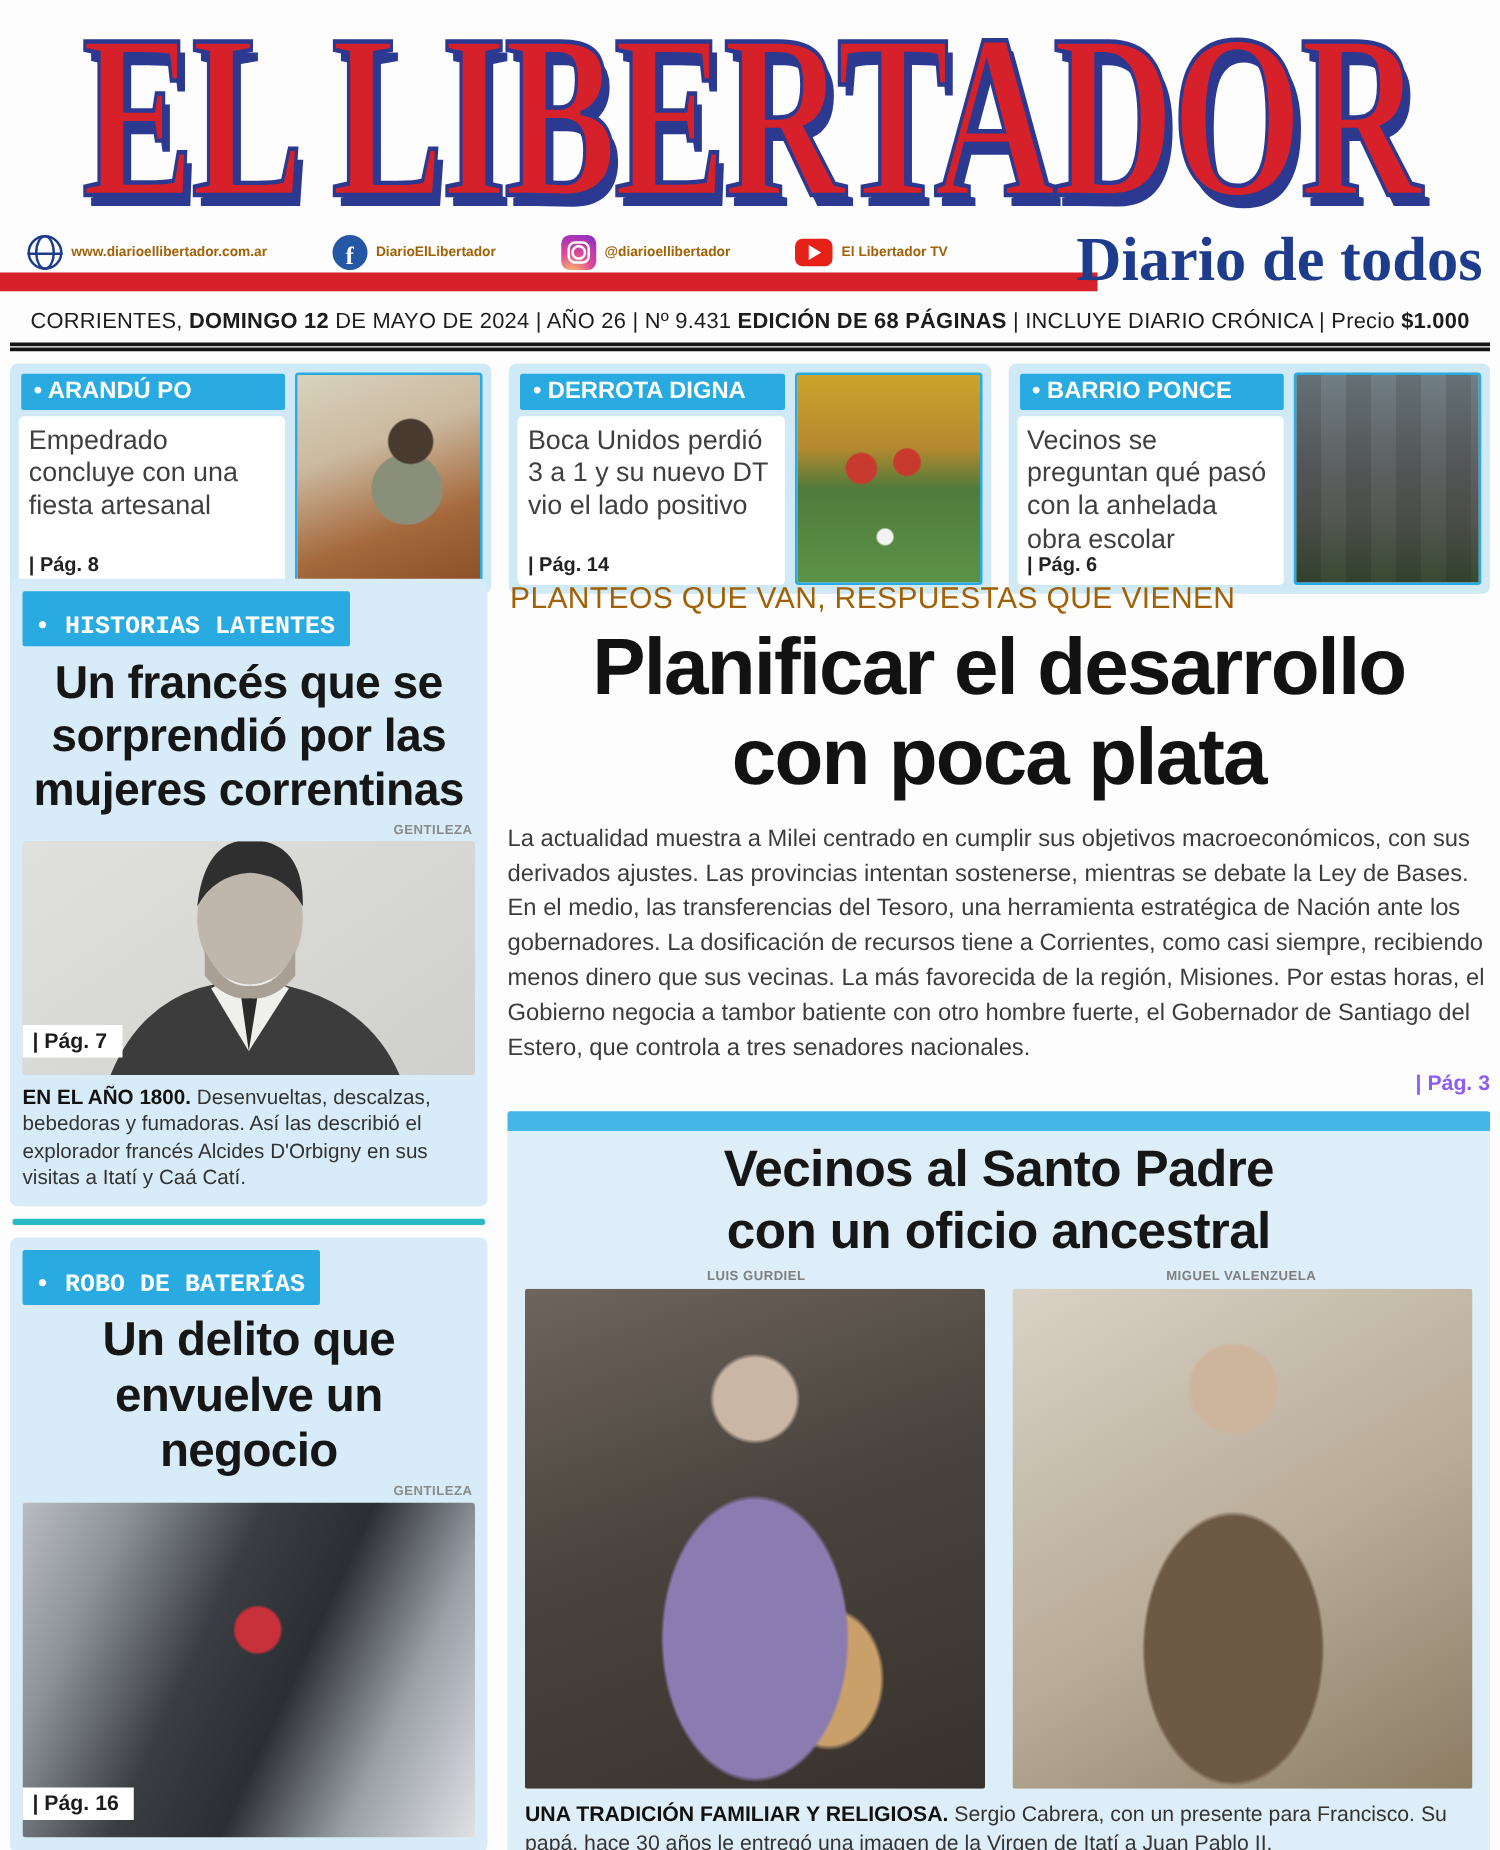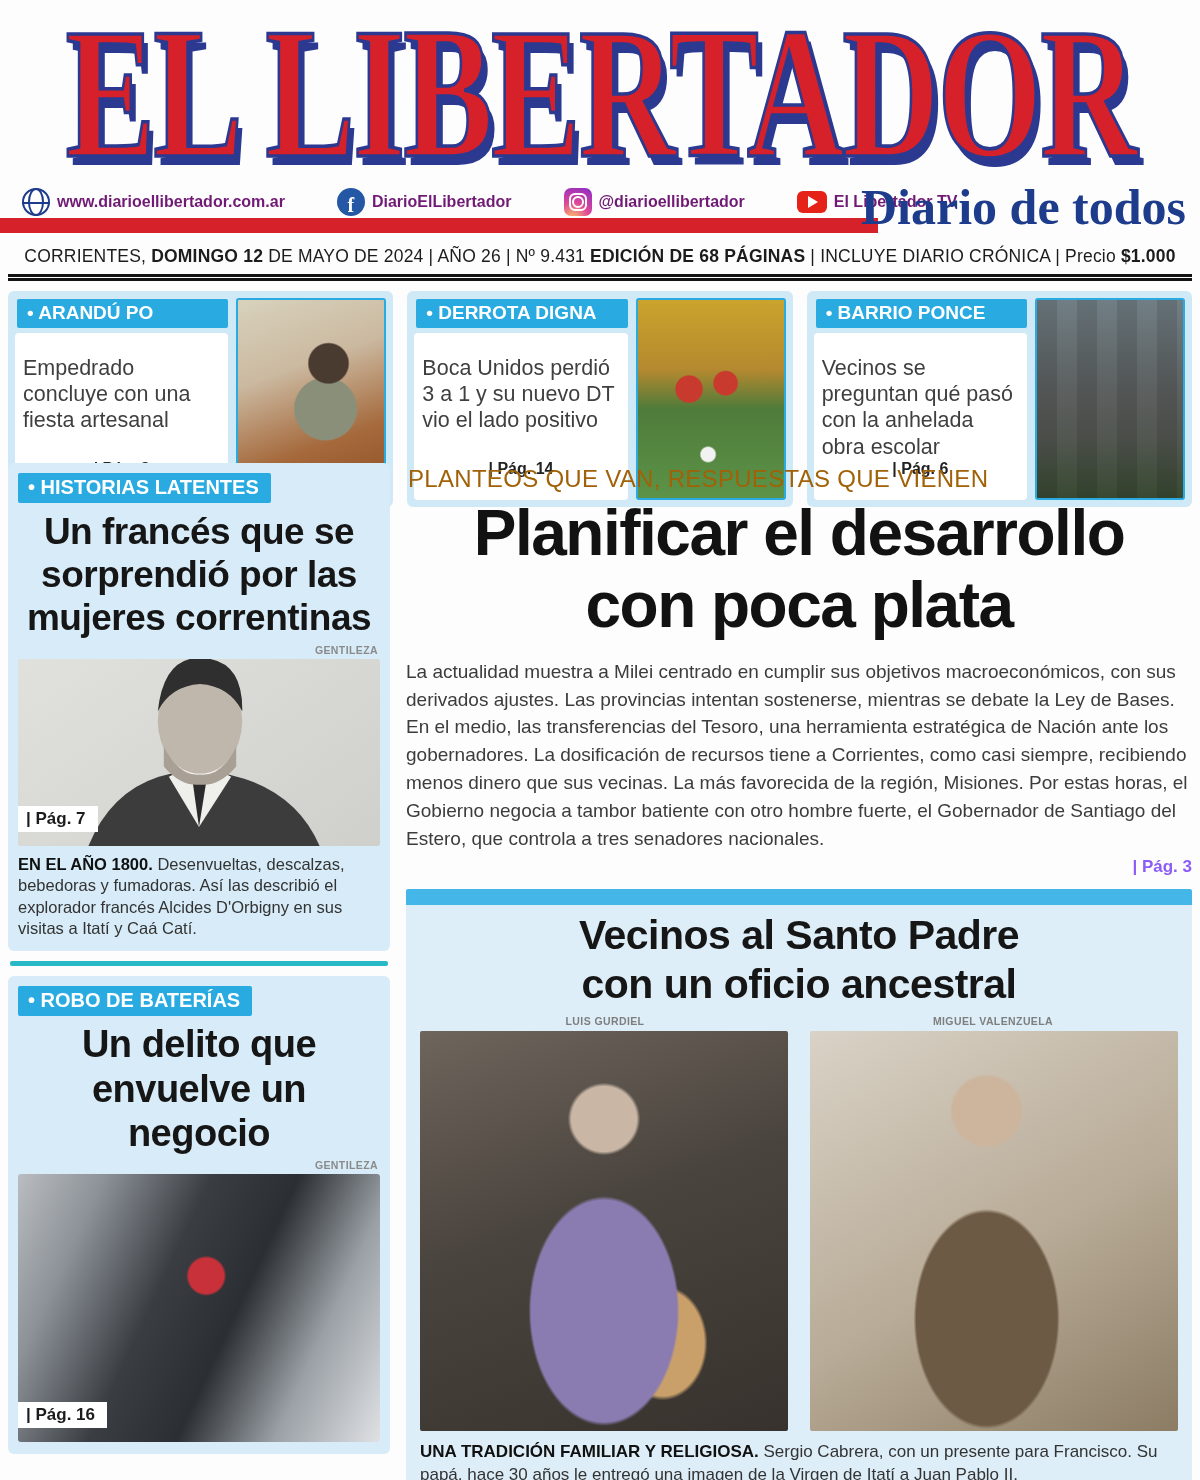--- a/index.html
+++ b/index.html
@@ -16,21 +16,21 @@
     text-shadow:5px 6px 0 #2b3990;
     transform:scale(1.02,1.42); transform-origin:50% 28%;
     margin-top:12px;
   }
 
   
   .social-row { position:relative; height:52px; }
   .red-bar { position:absolute; left:-8px; bottom:5px; width:878px; height:15px; background:#d6212a; }
   .social-items { position:absolute; left:14px; top:2px; display:flex; align-items:center; gap:52px; }
   .social-item { display:flex; align-items:center; gap:7px; }
-  .social-label { font-size:16px; font-weight:bold; color:#701a75; }
+  .social-label { font-size:11px; font-weight:bold; color:#a16207; }
   .icon-globe { width:28px; height:28px; border-radius:50%; border:2px solid #1e3c8c; position:relative; background:#fff; }
   .icon-globe:before { content:""; position:absolute; left:50%; top:-2px; bottom:-2px; width:12px; transform:translateX(-50%); border:2px solid #1e3c8c; border-radius:50%; }
   .icon-globe:after { content:""; position:absolute; left:-2px; right:-2px; top:50%; height:0; border-top:2px solid #1e3c8c; }
   .icon-fb { width:28px; height:28px; border-radius:50%; background:#2457a4; color:#fff; font-family:"Liberation Serif", serif; font-weight:bold; font-size:20px; display:flex; align-items:flex-end; justify-content:center; line-height:1; padding-bottom:1px; }
   .icon-ig { width:28px; height:28px; border-radius:7px; background:radial-gradient(circle at 30% 110%, #fdc468 0%, #df4996 45%, #962fbf 90%); position:relative; }
   .icon-ig:before { content:""; position:absolute; inset:5px; border:2px solid #fff; border-radius:6px; }
   .icon-ig:after { content:""; position:absolute; left:50%; top:50%; width:8px; height:8px; transform:translate(-50%,-50%); border:2px solid #fff; border-radius:50%; }
   .icon-yt { width:30px; height:22px; border-radius:6px; background:#e62117; position:relative; }
   .icon-yt:before { content:""; position:absolute; left:11px; top:5px; border-left:10px solid #fff; border-top:6px solid transparent; border-bottom:6px solid transparent; }
   .tagline { position:absolute; right:6px; top:-8px; font-family:"Liberation Serif", serif; font-weight:bold; font-size:50px; color:#1e3c8c; }
@@ -38,42 +38,42 @@
   
   .dateline { text-align:center; font-size:17.5px; color:#1c1c1c; padding:8px 0 7px 0; letter-spacing:0.2px; }
   .dateline b { font-weight:bold; }
   .double-rule { height:7px; border-top:3px solid #141414; border-bottom:3px solid #141414; margin:0 0 10px 0; }
 
   
   .teasers { display:grid; grid-template-columns:1fr 1fr 1fr; gap:14px; height:162px; margin-bottom:10px; }
   .teaser { background:#cfe9f6; border-radius:6px; padding:7px; display:grid; grid-template-columns:1fr 150px; gap:8px; }
   .teaser-left { display:flex; flex-direction:column; }
   .teaser-tag { background:#29abe2; color:#fff; font-weight:bold; font-size:19px; padding:3px 12px 4px 10px; border-radius:2px; margin:1px 0 0 2px; white-space:nowrap; align-self:stretch; }
-  .teaser-body { background:#ffffff; border-radius:4px; flex:1; margin-top:5px; padding:22px 8px; display:flex; flex-direction:column; justify-content:space-between;align-items:center; }
+  .teaser-body { background:#ffffff; border-radius:4px; flex:1; margin-top:5px; padding:6px 8px; display:flex; flex-direction:column; justify-content:space-between; }
   .teaser-headline { font-size:21.5px; color:#3f3f3f; line-height:1.22; }
   .teaser-page { font-size:16px; font-weight:bold; color:#222; }
   .teaser-photo { border:2px solid #29abe2; border-radius:3px; height:100%; }
   .photo-weaving { background:
       radial-gradient(circle at 62% 32%, #4a3b30 0 12%, transparent 13%),
       radial-gradient(circle at 60% 55%, #8a8f7a 0 22%, transparent 23%),
       linear-gradient(160deg, #d8d2bd 0%, #cbb9a0 35%, #a5693c 70%, #8e4f26 100%); }
   .photo-soccer { background:
       radial-gradient(circle at 35% 45%, #c8392e 0 9%, transparent 10%),
       radial-gradient(circle at 60% 42%, #c8392e 0 8%, transparent 9%),
       radial-gradient(circle at 48% 78%, #f2f2f2 0 4%, transparent 5%),
       linear-gradient(180deg, #caa42c 0%, #b5892f 35%, #4f7b3a 55%, #5c9347 100%); }
   .photo-construction { background:
       linear-gradient(180deg, #bcd3de 0%, #a8b6ba 25%, #9aa0a0 45%, #8a9187 70%, #5d7a52 100%),
       repeating-linear-gradient(90deg, #888 0 20px, #999 20px 40px); background-blend-mode:multiply; }
 
   
   .main { display:grid; grid-template-columns:382px 1fr; gap:16px; }
 
   .panel { background:#d7ecf8; border-radius:6px; padding:10px 10px 12px 10px; }
-  .tag-bar { display:inline-block; background:#29abe2; color:#fff; font-weight:bold; font-size:20px; padding:3px 12px 4px 10px; border-radius:2px; }
+  .tag-bar { display:inline-block; background:#29abe2; color:#fff; font-weight:bold; font-size:20px; padding:17px 12px 4px 10px; border-radius:2px;font-family:Liberation Mono, monospace; }
   .col-headline { font-weight:bold; color:#161616; text-align:center; line-height:1.16; letter-spacing:-0.5px; }
   .hl-1 { font-size:37px; margin-top:8px; }
   .hl-2 { font-size:38px; margin-top:6px; }
   .credit { text-align:right; font-size:10.5px; font-weight:bold; color:#8a8a8a; margin:4px 2px 3px 0; letter-spacing:0.4px; }
   .story-photo { position:relative; border-radius:3px; }
   .portrait-box { height:187px; background:#dcdcdc; overflow:hidden; }
   .portrait-box svg { width:100%; height:100%; display:block; }
   .page-flag { position:absolute; left:0; bottom:14px; background:#ffffff; font-size:17px; font-weight:bold; color:#1c1c1c; padding:3px 12px 3px 8px; }
   .panel-caption { font-size:16.5px; color:#333; line-height:1.3; margin-top:8px; }
   .panel-caption b { color:#111; }

